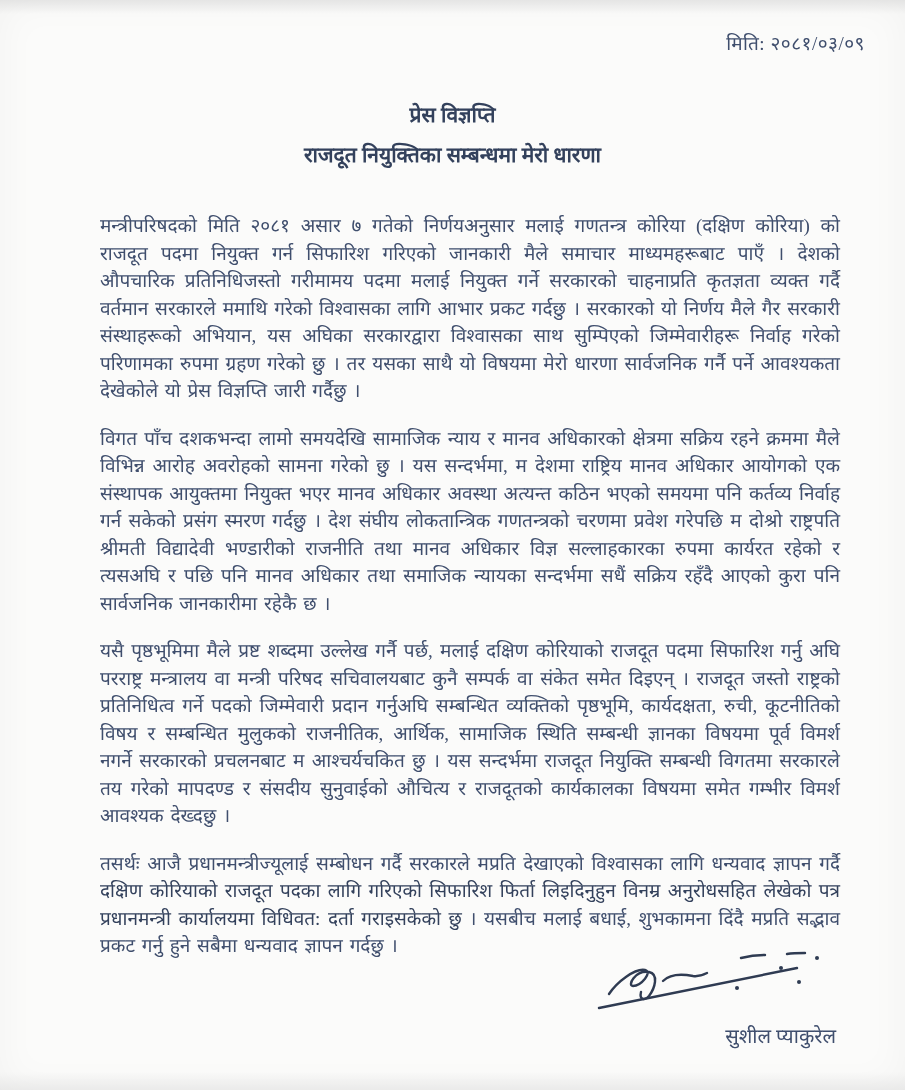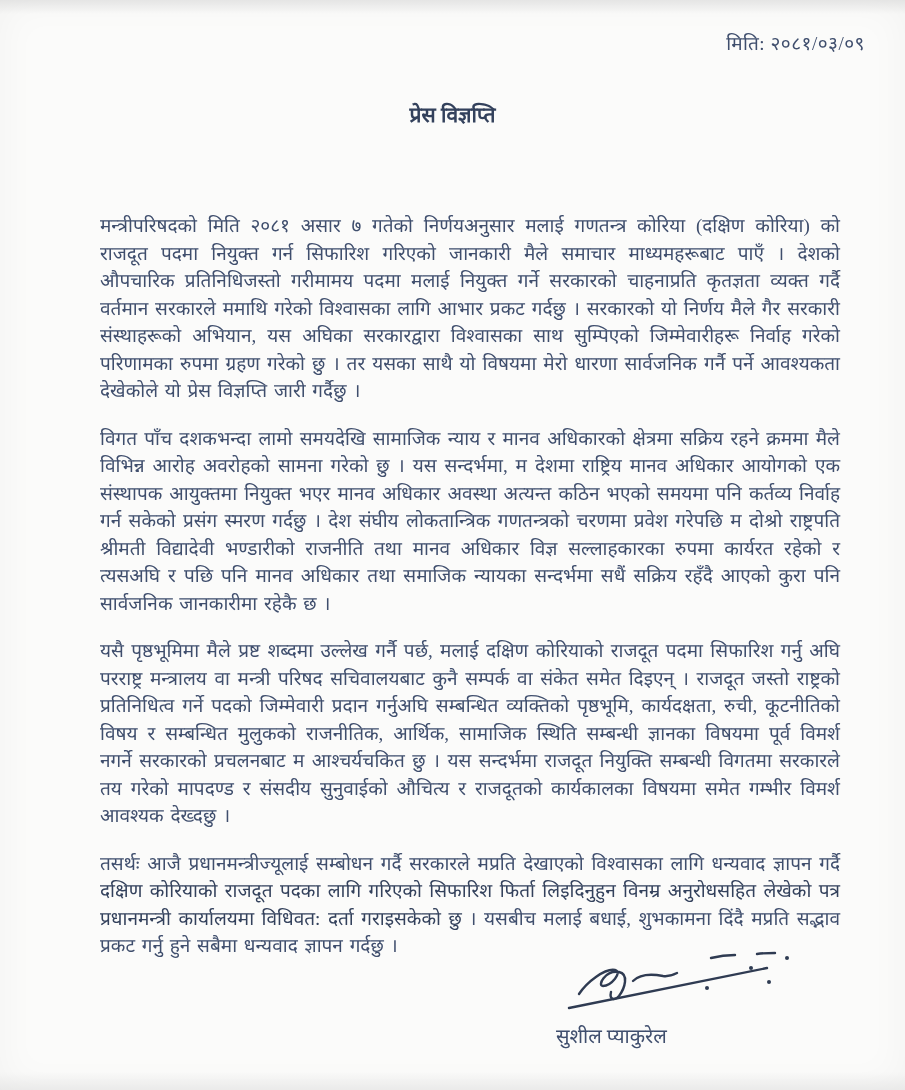--- a/index.html
+++ b/index.html
@@ -43,36 +43,37 @@
     position:absolute;top:212px;left:85px;width:740px;margin-left:15px;
   }
   .body-text p{
     margin:0 0 20px 0;
     font-size:19px;line-height:27.5px;
     text-align:justify;
     word-spacing:2px;
   }
   .body-text .bold{font-weight:normal;color:var(--ink-bold);}
   .sig-block{
-    position:absolute;left:556px;top:948px;width:250px;
-    text-align:left;
+    position:absolute;left:586px;top:948px;width:250px;
+    text-align:right;
   }
   .sig-block svg{display:block;margin:0 auto;}
   .sig-name{
     font-size:20px;margin-top:2px;color:var(--ink);
   }
 </style>
 </head>
 <body>
 
 <div class="page">
 
   <div class="date">मिति: २०८१/०३/०९</div>
 
   <div class="title">प्रेस विज्ञप्ति</div>
+  <div class="subtitle">राजदूत नियुक्तिका सम्बन्धमा मेरो धारणा</div>
 
   <div class="body-text">
     <p>मन्त्रीपरिषदको मिति २०८१ असार ७ गतेको निर्णयअनुसार मलाई गणतन्त्र कोरिया (दक्षिण कोरिया) को राजदूत पदमा नियुक्त गर्न सिफारिश गरिएको जानकारी मैले समाचार माध्यमहरूबाट पाएँ । देशको औपचारिक प्रतिनिधिजस्तो गरीमामय पदमा मलाई नियुक्त गर्ने सरकारको चाहनाप्रति कृतज्ञता व्यक्त गर्दै वर्तमान सरकारले ममाथि गरेको विश्वासका लागि आभार प्रकट गर्दछु । सरकारको यो निर्णय मैले गैर सरकारी संस्थाहरूको अभियान, यस अघिका सरकारद्वारा विश्वासका साथ सुम्पिएको जिम्मेवारीहरू निर्वाह गरेको परिणामका रुपमा ग्रहण गरेको छु । तर यसका साथै यो विषयमा मेरो धारणा सार्वजनिक गर्नै पर्ने आवश्यकता देखेकोले यो प्रेस विज्ञप्ति जारी गर्दैछु ।</p>
     <p>विगत पाँच दशकभन्दा लामो समयदेखि सामाजिक न्याय र मानव अधिकारको क्षेत्रमा सक्रिय रहने क्रममा मैले विभिन्न आरोह अवरोहको सामना गरेको छु । यस सन्दर्भमा, म देशमा राष्ट्रिय मानव अधिकार आयोगको एक संस्थापक आयुक्तमा नियुक्त भएर मानव अधिकार अवस्था अत्यन्त कठिन भएको समयमा पनि कर्तव्य निर्वाह गर्न सकेको प्रसंग स्मरण गर्दछु । देश संघीय लोकतान्त्रिक गणतन्त्रको चरणमा प्रवेश गरेपछि म दोश्रो राष्ट्रपति श्रीमती विद्यादेवी भण्डारीको राजनीति तथा मानव अधिकार विज्ञ सल्लाहकारका रुपमा कार्यरत रहेको र त्यसअघि र पछि पनि मानव अधिकार तथा समाजिक न्यायका सन्दर्भमा सधैं सक्रिय रहँदै आएको कुरा पनि सार्वजनिक जानकारीमा रहेकै छ ।</p>
     <p>यसै पृष्ठभूमिमा मैले प्रष्ट शब्दमा उल्लेख गर्नै पर्छ, मलाई दक्षिण कोरियाको राजदूत पदमा सिफारिश गर्नु अघि परराष्ट्र मन्त्रालय वा मन्त्री परिषद सचिवालयबाट कुनै सम्पर्क वा संकेत समेत दिइएन् । राजदूत जस्तो राष्ट्रको प्रतिनिधित्व गर्ने पदको जिम्मेवारी प्रदान गर्नुअघि सम्बन्धित व्यक्तिको पृष्ठभूमि, कार्यदक्षता, रुची, कूटनीतिको विषय र सम्बन्धित मुलुकको राजनीतिक, आर्थिक, सामाजिक स्थिति सम्बन्धी ज्ञानका विषयमा पूर्व विमर्श नगर्ने सरकारको प्रचलनबाट म आश्चर्यचकित छु । यस सन्दर्भमा राजदूत नियुक्ति सम्बन्धी विगतमा सरकारले तय गरेको मापदण्ड र संसदीय सुनुवाईको औचित्य र राजदूतको कार्यकालका विषयमा समेत गम्भीर विमर्श आवश्यक देख्दछु ।</p>
     <p><span>तसर्थः आजै प्रधानमन्त्रीज्यूलाई सम्बोधन गर्दै सरकारले मप्रति देखाएको विश्वासका लागि धन्यवाद ज्ञापन गर्दै </span><span class="bold">दक्षिण कोरियाको राजदूत पदका लागि गरिएको सिफारिश फिर्ता लिइदिनुहुन विनम्र अनुरोधसहित लेखेको पत्र प्रधानमन्त्री कार्यालयमा विधिवत: दर्ता गराइसकेको छु</span><span> । यसबीच मलाई बधाई, शुभकामना दिंदै मप्रति सद्भाव प्रकट गर्नु हुने सबैमा धन्यवाद ज्ञापन गर्दछु ।</span></p>
   </div>
 
   <div class="sig-block">
     <svg width="240" height="72" viewBox="0 0 240 72" fill="none" xmlns="http://www.w3.org/2000/svg">

